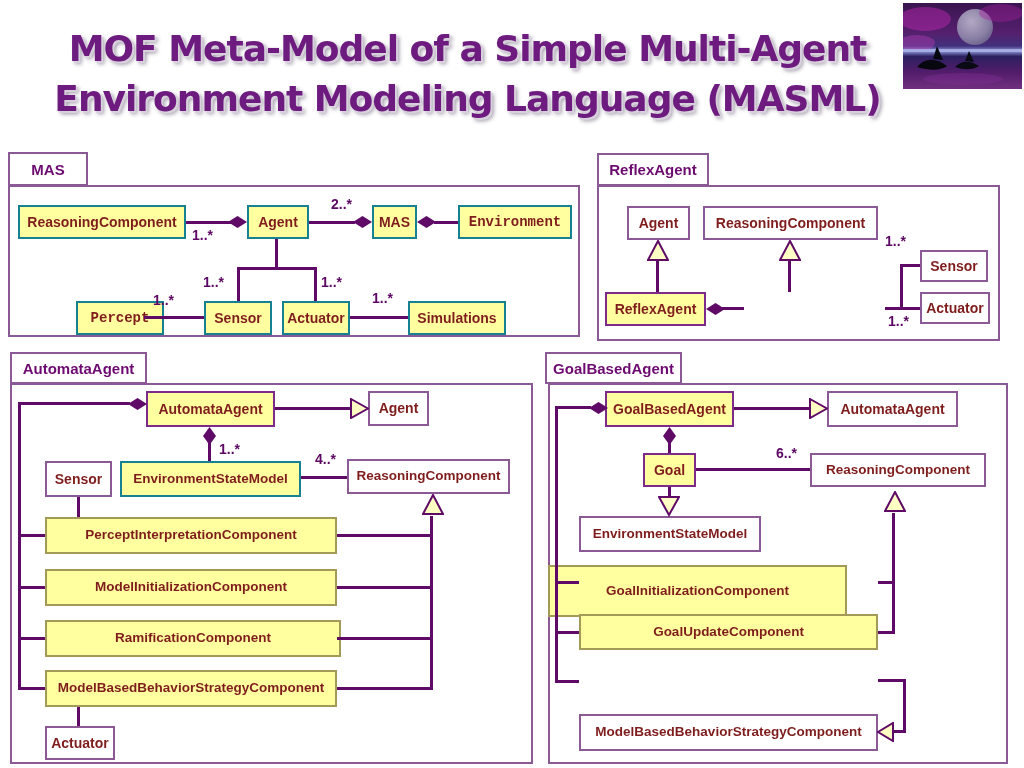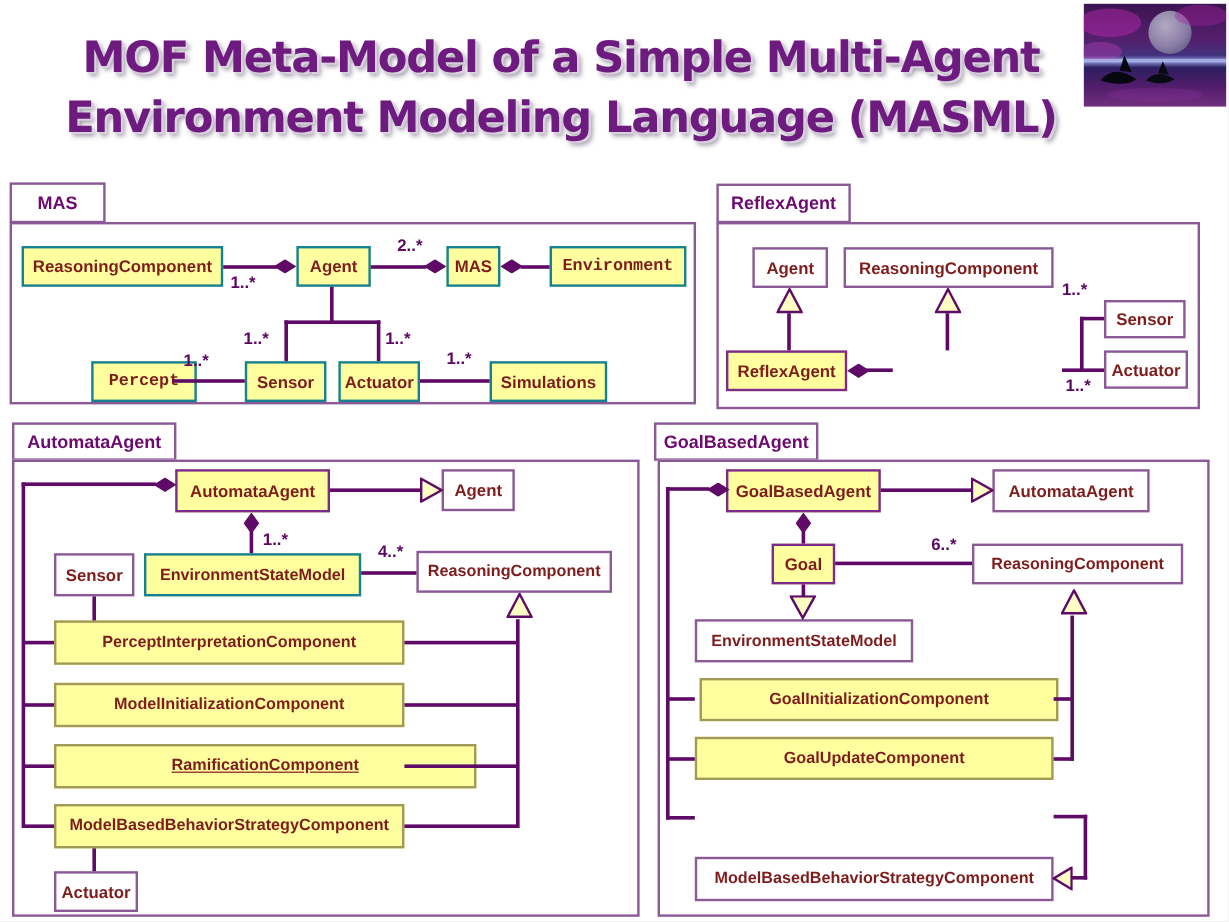--- a/index.html
+++ b/index.html
@@ -140,21 +140,21 @@
   </div>
   <div class="panel" style="left:10px;top:383px;width:523px;height:381px;"></div>
 
   <div class="box yp" style="left:146px;top:391px;width:129px;height:36px;">AutomataAgent</div>
   <div class="box wp" style="left:368px;top:391px;width:61px;height:35px;">Agent</div>
   <div class="box wp" style="left:45px;top:461px;width:67px;height:36px;">Sensor</div>
   <div class="box yt" style="left:120px;top:461px;width:181px;height:36px;font-size:13.5px;">EnvironmentStateModel</div>
   <div class="box wp" style="left:347px;top:459px;width:163px;height:35px;font-size:13.5px;">ReasoningComponent</div>
   <div class="box yo" style="left:45px;top:517px;width:292px;height:37px;">PerceptInterpretationComponent</div>
   <div class="box yo" style="left:45px;top:569px;width:292px;height:37px;text-align:right;">ModelInitializationComponent</div>
-  <div class="box yo" style="left:45px;top:620px;width:352px;height:37px;text-decoration:underline;">RamificationComponent</div>
+  <div class="box yo" style="left:45px;top:620px;width:296px;height:37px;">RamificationComponent</div>
   <div class="box yo" style="left:45px;top:670px;width:292px;height:37px;">ModelBasedBehaviorStrategyComponent</div>
   <div class="box wp" style="left:45px;top:726px;width:70px;height:34px;">Actuator</div>
 
   <div class="hline" style="left:275px;top:407px;width:77px;height:3px;"></div>
   <svg class="shape" style="left:350px;top:398px;" width="19" height="21">
       <polygon points="1,1 18,10.5 1,20" fill="#ffffc4" stroke="#5e0a66" stroke-width="2"></polygon>
     </svg>
   <svg class="shape" style="left:128px;top:398px;" width="19" height="12">
       <polygon points="19,6 9.5,0 0,6 9.5,12" fill="#5e0a66"></polygon>
     </svg>
@@ -186,21 +186,21 @@
   <div class="tab" style="left:545px;top:352px;width:137px;height:32px;">
     <span>GoalBasedAgent</span>
   </div>
   <div class="panel" style="left:548px;top:383px;width:460px;height:381px;"></div>
 
   <div class="box yp" style="left:605px;top:391px;width:129px;height:36px;">GoalBasedAgent</div>
   <div class="box wp" style="left:827px;top:391px;width:131px;height:36px;">AutomataAgent</div>
   <div class="box yp" style="left:643px;top:453px;width:53px;height:34px;">Goal</div>
   <div class="box wp" style="left:810px;top:453px;width:176px;height:34px;font-size:13.5px;">ReasoningComponent</div>
   <div class="box wp" style="left:579px;top:516px;width:182px;height:36px;font-size:13.5px;">EnvironmentStateModel</div>
-  <div class="box yo" style="left:583px;top:565px;width:299px;height:36px;">GoalInitializationComponent</div>
+  <div class="box yo" style="left:548px;top:565px;width:299px;height:52px;">GoalInitializationComponent</div>
   <div class="box yo" style="left:579px;top:614px;width:299px;height:36px;">GoalUpdateComponent</div>
   <div class="box wp" style="left:579px;top:714px;width:299px;height:37px;font-size:13.5px;">ModelBasedBehaviorStrategyComponent</div>
 
   <div class="hline" style="left:734px;top:407px;width:78px;height:3px;"></div>
   <svg class="shape" style="left:809px;top:398px;" width="19" height="21">
       <polygon points="1,1 18,10.5 1,20" fill="#ffffc4" stroke="#5e0a66" stroke-width="2"></polygon>
     </svg>
   <svg class="shape" style="left:589px;top:402px;" width="19" height="12">
       <polygon points="19,6 9.5,0 0,6 9.5,12" fill="#5e0a66"></polygon>
     </svg>

